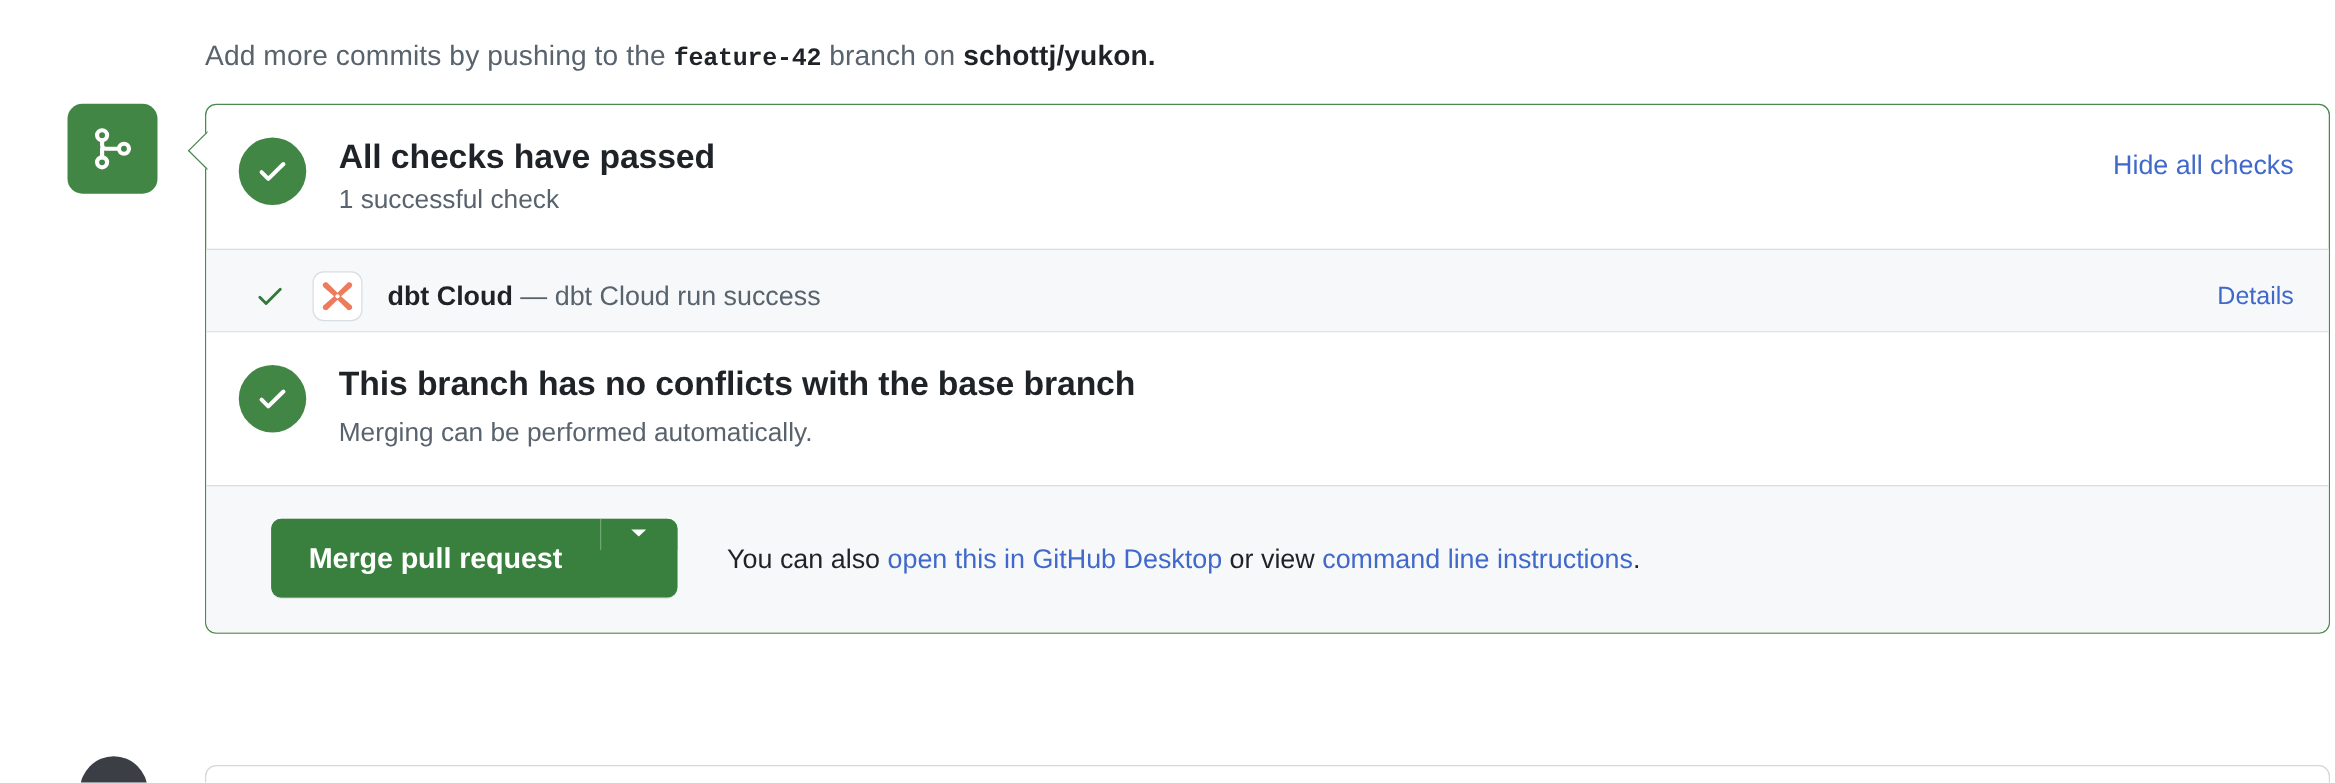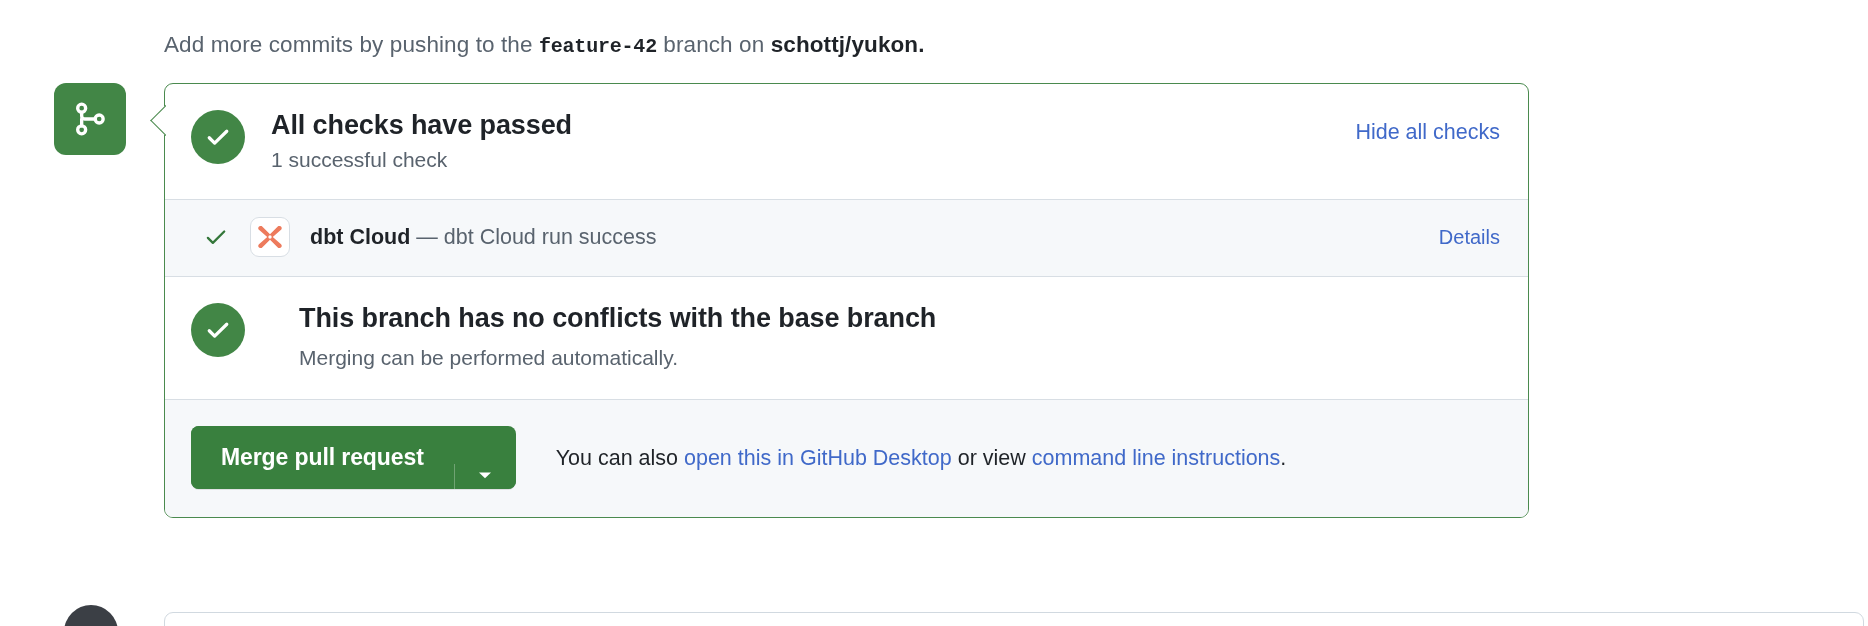--- a/index.html
+++ b/index.html
@@ -57,21 +57,21 @@
     align-items: center;
     justify-content: center;
   }
   .state-icon svg { display: block; }
 
   
   .merge-box {
     position: absolute;
     left: 164px;
     top: 83px;
-    width: 1365px;
+    width: 1700px;
     border: 1.6px solid #4a8a4e;
     border-radius: 9px;
     background: #ffffff;
     box-sizing: border-box;
     overflow: hidden;
   }
 
   
   .box-caret-outer {
     position: absolute;
@@ -143,21 +143,21 @@
     cursor: pointer;
   }
 
   
   .check-row {
     display: flex;
     align-items: center;
     background: #f6f8fa;
     border-top: 1.4px solid #d8dee4;
     border-bottom: 1.4px solid #d8dee4;
-    padding: 17px 28px 19px 26px;
+    padding: 17px 28px 8px 26px;
     box-sizing: border-box;
   }
   .row-check-mark {
     width: 28px;
     height: 28px;
     flex: 0 0 auto;
     margin-left: 11px;
     display: flex;
     align-items: center;
     justify-content: center;
@@ -196,21 +196,20 @@
     cursor: pointer;
   }
 
   
   .conflicts {
     display: flex;
     align-items: flex-start;
     padding: 24px 28px 26px 26px;
     background: #ffffff;
     box-sizing: border-box;
-    gap: 28px;
   }
   .conflicts .text {
     margin-left: 26px;
   }
   .conflicts-title {
     font-size: 27px;
     font-weight: 700;
     color: #1f2328;
     line-height: 34px;
     letter-spacing: -0.1px;
@@ -226,26 +225,27 @@
   .merge-footer {
     display: flex;
     align-items: center;
     background: #f6f8fa;
     border-top: 1.4px solid #d8dee4;
     padding: 26px 28px 28px 26px;
     box-sizing: border-box;
   }
   .merge-btn-group {
     display: flex;
-    align-items: flex-end;
+    align-items: flex-start;
     border-radius: 8px;
     overflow: hidden;
     background: #39803e;
     box-shadow: 0 1px 0 rgba(27,31,36,0.10);
     flex: 0 0 auto;
+    margin-left: 26px;
   }
   .merge-btn {
     background: #39803e;
     color: #ffffff;
     font-size: 23px;
     font-weight: 700;
     border: none;
     padding: 17px 30px 18px 30px;
     cursor: pointer;
     font-family: "Liberation Sans", sans-serif;

